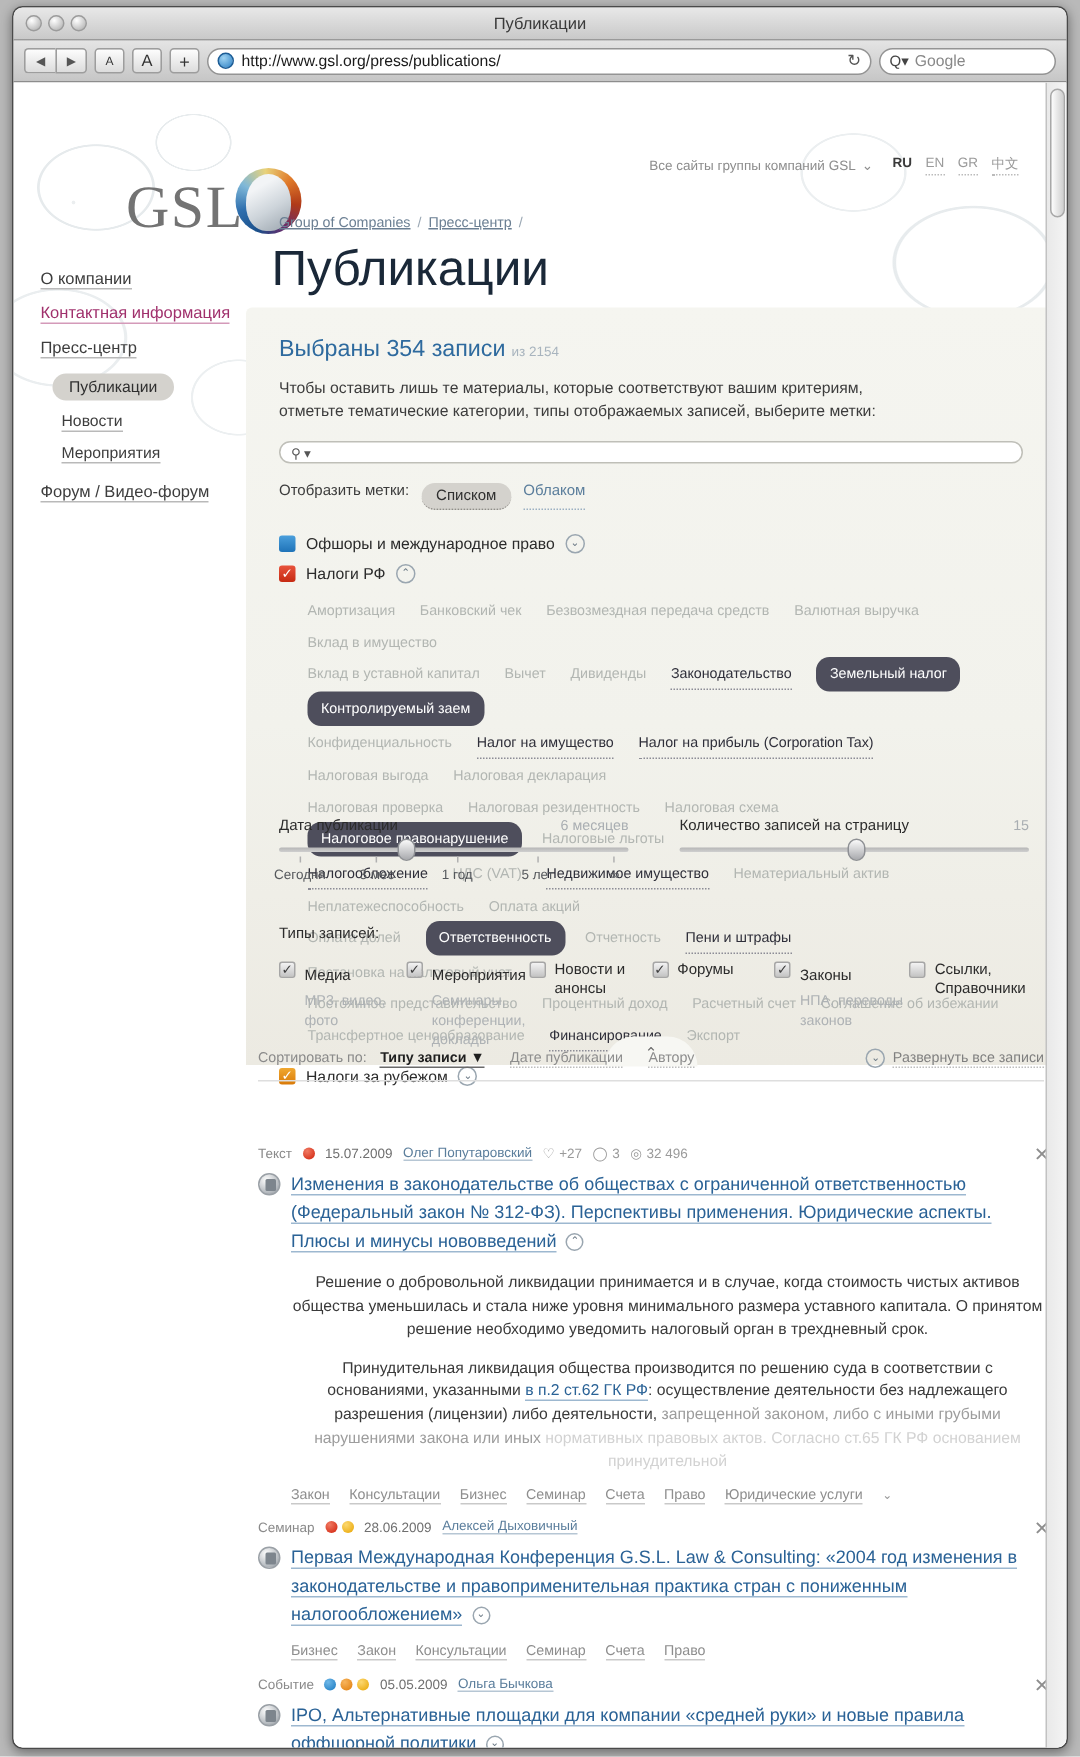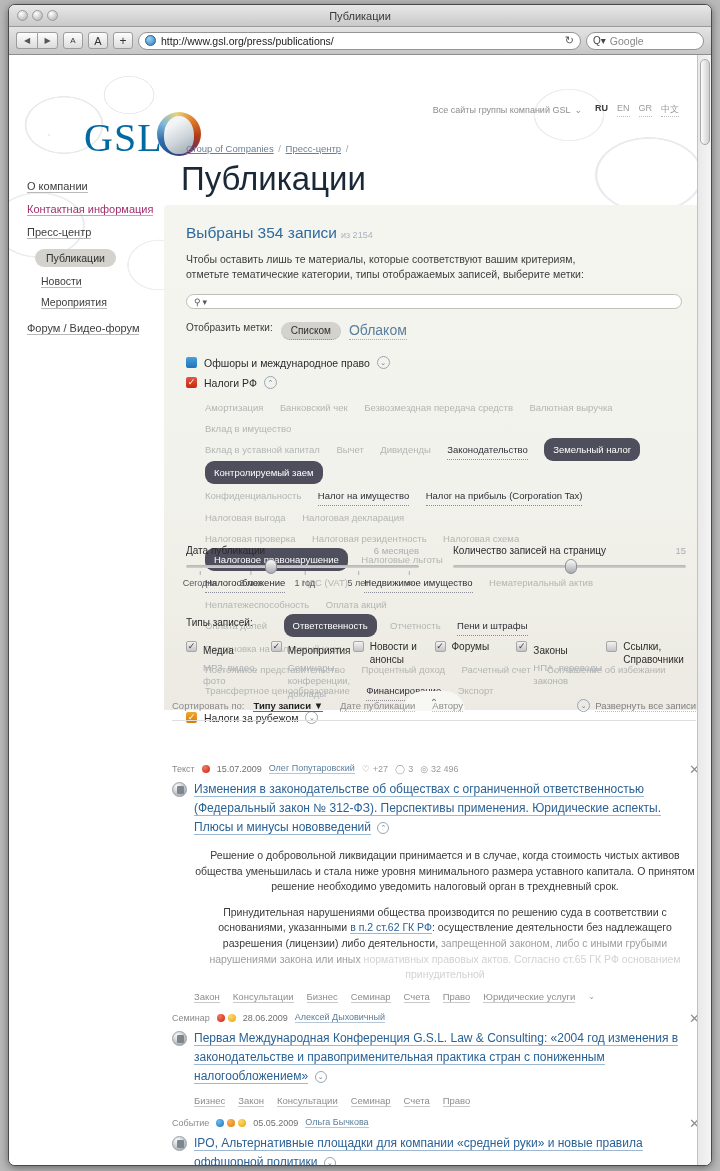--- a/index.html
+++ b/index.html
@@ -126,21 +126,21 @@
   .topnav .allsites { display:flex; align-items:center; gap:4px; }
   .langs { display:flex; gap:9px; }
   .langs span { color:#9a9a9a; border-bottom:1px dotted #bbb; }
   .langs span.active { color:#3a3a3a; font-weight:bold; border-bottom:none; }
   .logo {
     position:absolute; left:75px; top:57px;
     display:flex; align-items:flex-end; gap:2px;
   }
   .logo-text {
     font-family:"Liberation Serif", serif;
-    font-size:40px; color:#0369a1; letter-spacing:1px; line-height:40px;
+    font-size:40px; color:#737373; letter-spacing:1px; line-height:40px;
   }
   .logo-medal {
     width:44px; height:44px; border-radius:50%;
     background: conic-gradient(from 200deg, #1a4f8a, #2f6fae, #7fb8d8, #e8d27a, #e07a2a, #b03a18, #6a2a6a, #1a4f8a);
     position:relative; margin-left:-8px; margin-bottom:2px;
   }
   .logo-medal::after {
     content:""; position:absolute; left:7px; top:4px; width:30px; height:38px;
     border-radius:50% 50% 45% 45%;
     background: linear-gradient(150deg,#f2f4f6 25%, #cdd4da 60%, #9aa4ad 100%);
@@ -189,21 +189,21 @@
     font-size:9px; color:#555;
   }
   .labelmode {
     margin-top:13px; display:flex; gap:8px; font-size:10px; color:#3c3c3c;
   }
   .lm-pill {
     background:#d4d2cd; border-radius:10px; padding:3px 10px;
     font-size:10px; color:#2f2f2f;
     border-bottom:1px dotted #8f8d88;
   }
-  .lm-alt { color:#5b7e9c; font-size:14px; border-bottom:1px dotted #9bb0c2; }
+  .lm-alt { color:#5b7e9c; font-size:10px; border-bottom:1px dotted #9bb0c2; }
   
   .cats { margin-top:16px; }
   .cat-row { display:flex; align-items:center; gap:7px; margin-bottom:7px; }
   .cbox {
     width:11px; height:11px; border-radius:2px; flex:none;
     display:flex; align-items:center; justify-content:center;
     font-size:9px; color:#fff; line-height:1;
   }
   .cbox.blue   { background: linear-gradient(#4a9fdc,#1f73b8); }
   .cbox.red    { background: linear-gradient(#e8533c,#c62a12); }
@@ -602,21 +602,21 @@
       <div class="title-row">
         <span class="doc-icon"></span>
         <div class="a-title">
           <span class="u">Изменения в законодательстве об обществах с ограниченной ответственностью (Федеральный закон № 312-ФЗ). Перспективы применения. Юридические аспекты. Плюсы и минусы нововведений</span>
           <span class="chev-sm">⌃</span>
         </div>
       </div>
       <div class="a-body" style="margin-left:22px">
         <p>Решение о добровольной ликвидации принимается и в случае, когда стоимость чистых активов общества уменьшилась и стала ниже уровня минимального размера уставного капитала. О принятом решение необходимо уведомить налоговый орган в трехдневный срок.</p>
         <p>
-          <span>Принудительная нарушениями общества производится по решению суда в соответствии с основаниями, указанными </span><a>в п.2 ст.62 ГК РФ</a><span>: осуществление деятельности без надлежащего разрешения (лицензии) либо деятельности,</span>
+          <span>Принудительная ликвидация общества производится по решению суда в соответствии с основаниями, указанными </span><a>в п.2 ст.62 ГК РФ</a><span>: осуществление деятельности без надлежащего разрешения (лицензии) либо деятельности,</span>
           <span class="fade1">запрещенной законом, либо с иными грубыми нарушениями закона или иных</span>
           <span class="fade2">нормативных правовых актов. Согласно ст.65 ГК РФ основанием принудительной</span>
         </p>
       </div>
       <div class="a-tags" style="margin-left:22px;margin-top:-2px">
         <span>Закон</span>
         <span>Консультации</span>
         <span>Бизнес</span>
         <span>Семинар</span>
         <span>Счета</span>

